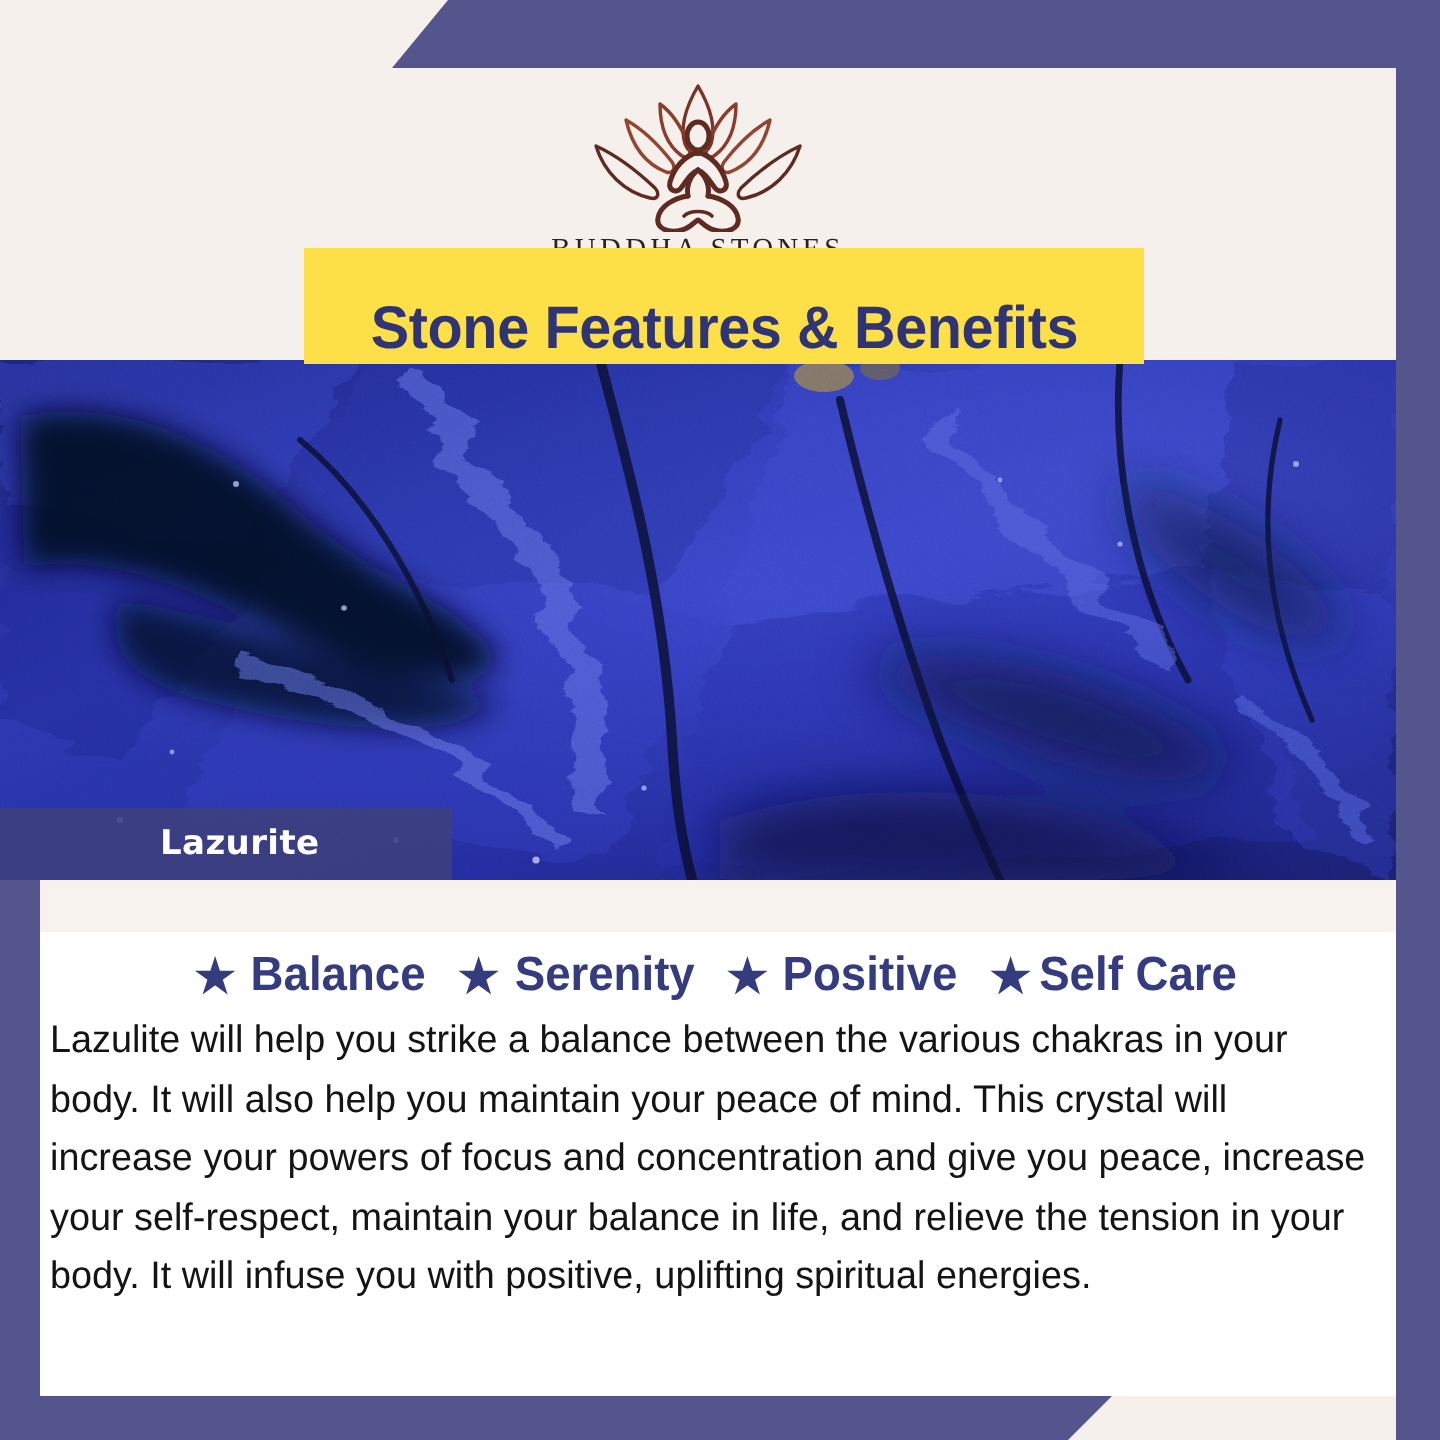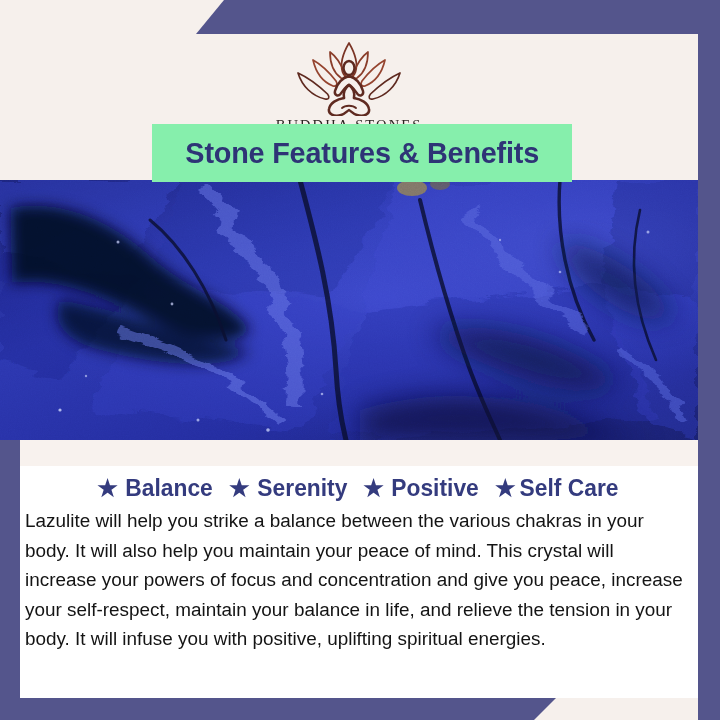--- a/index.html
+++ b/index.html
@@ -65,23 +65,23 @@
     font-size:14.5px;
     letter-spacing:2.1px;
     color:#2b2320;
     margin-top:1px;
   }
 
   
   .title-banner {
     position:absolute;
     left:152px; top:124px; width:420px; height:58px;
-    background:#86efac;
+    background:#fde047;
     z-index:6;
-    display:flex; align-items:center; justify-content:center;
+    display:flex; align-items:flex-end; justify-content:center;
   }
   .title-text {
     font-family:"Liberation Sans Narrow","Liberation Sans",sans-serif;
     font-weight:bold;
     font-size:30px;
     letter-spacing:-0.2px;
     color:#2e3476;
     white-space:nowrap;
     transform:scaleX(0.96);
   }
@@ -313,20 +313,23 @@
         <circle cx="560" cy="92" r="1.3" opacity="0.6"></circle>
         <circle cx="648" cy="52" r="1.5" opacity="0.65"></circle>
         <circle cx="86" cy="196" r="1.2" opacity="0.6"></circle>
         <circle cx="500" cy="60" r="1.2" opacity="0.55"></circle>
       </g>
 
       <rect width="698" height="260" filter="url(#grain)" opacity="0.3" fill="#333" style="mix-blend-mode:overlay"></rect>
     </svg>
   </div>
 
+  <div class="stone-caption">
+    <span class="stone-caption-label">Lazurite</span>
+  </div>
 
   <div class="content-panel">
     <div class="panel-topstrip"></div>
 
     <div class="benefits">
       <div class="benefit tight">
         <span class="star">★</span>
         <span class="btxt">Balance</span>
       </div>
       <div class="benefit tight">

